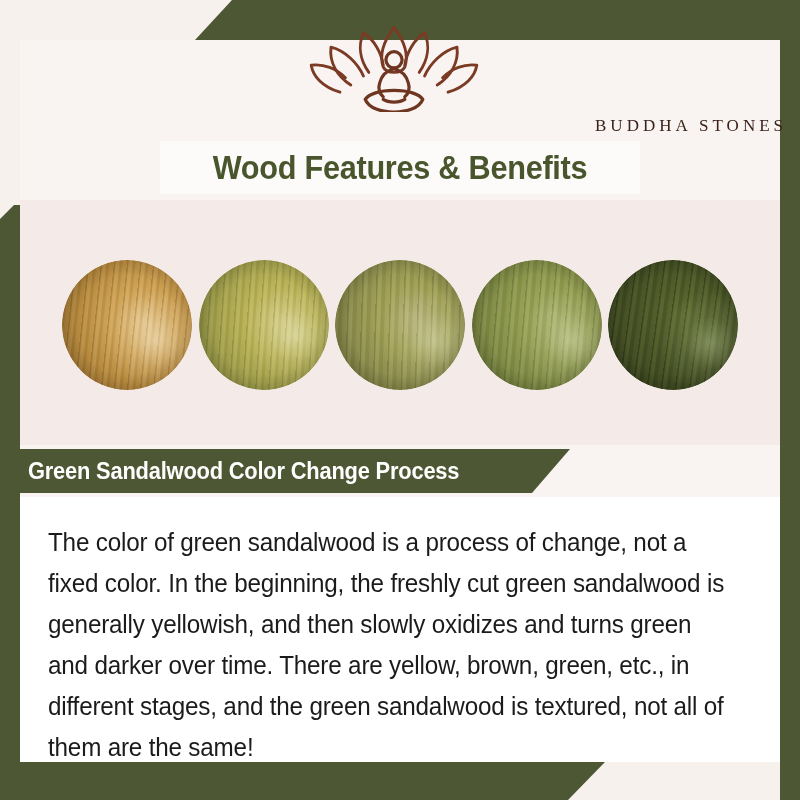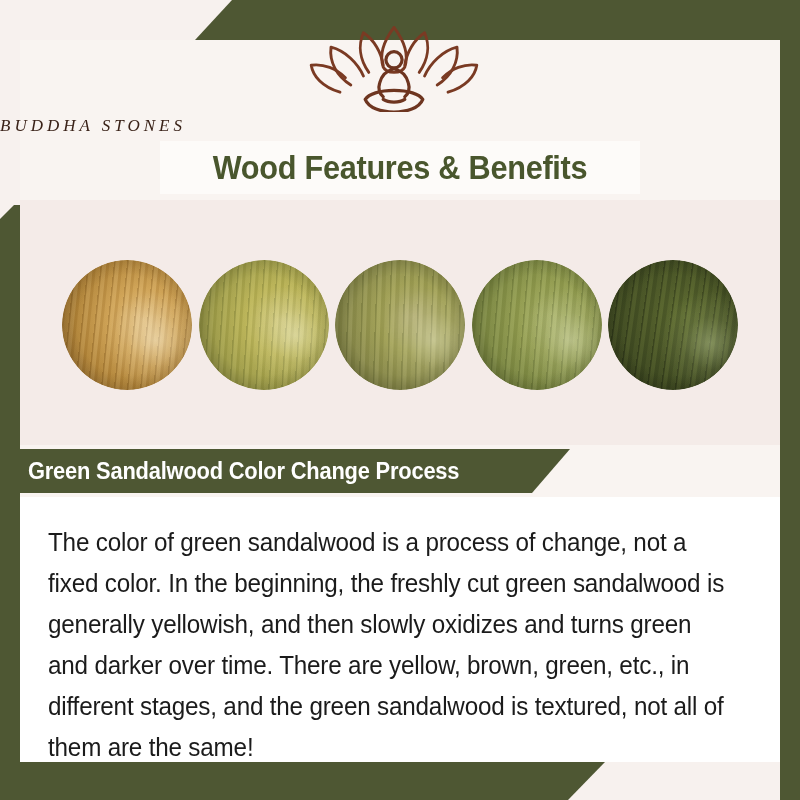--- a/index.html
+++ b/index.html
@@ -57,22 +57,21 @@
     left: 20px; top: 200px;
     width: 760px; height: 245px;
     background: #f4ebe8;
   }
 
   
   .logo-block {
     position: absolute;
     left: 0; top: 22px;
     width: 787px;
-    text-align: left;
-    font-style: italic;
+    text-align: right;
   }
   .logo-mark {
     display: block;
     margin: 0 auto;
     width: 180px;
     height: 90px;
   }
   .logo-word {
     margin-top: 4px;
     font-family: "Liberation Serif", serif;

